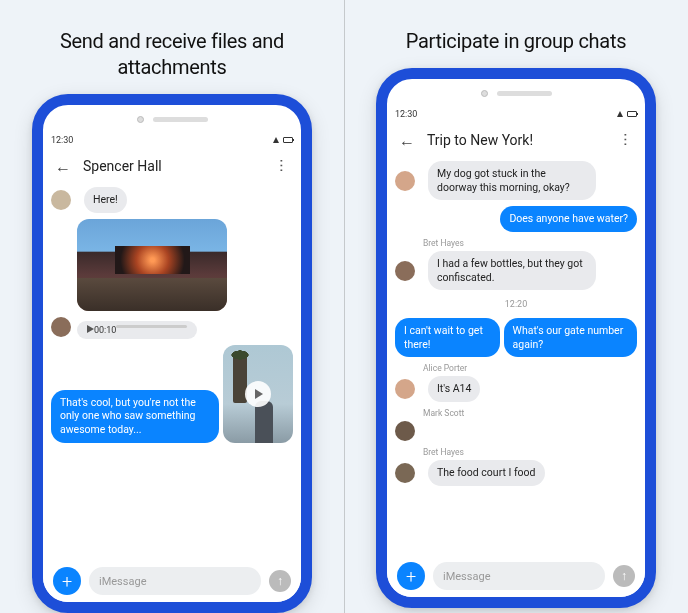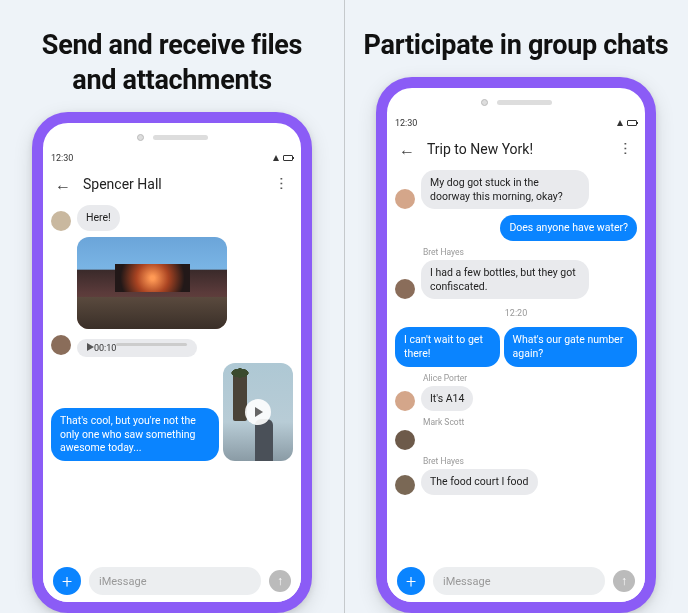--- a/index.html
+++ b/index.html
@@ -1,36 +1,36 @@
 <!DOCTYPE html>
 <html><head>
 <meta charset="utf-8">
 <style>
 *{box-sizing:border-box;margin:0;padding:0}
 body{background:#eef3f8;font-family:-apple-system,BlinkMacSystemFont,"Segoe UI",Roboto,sans-serif;width:688px;height:613px;overflow:hidden;position:relative}
 .container{display:flex;height:100%;position:relative}
 .divider{position:absolute;left:344px;top:0;bottom:0;width:1px;background:#c5c9cc}
 .panel{flex:1;display:flex;flex-direction:column;align-items:center;padding:28px 18px 0}
-.title{font-size:27px;font-weight:700;color:#111;text-align:center;line-height:1.3;margin-bottom:14px;letter-spacing:-0.3px}
-.phone{width:280px;height:540px;background:#fff;border:11px solid #8b5cf6;border-radius:36px;box-shadow:0 6px 20px rgba(0,0,0,0.12),0 2px 6px rgba(0,0,0,0.1);position:relative;overflow:hidden}
+.title{font-size:20px;font-weight:400;color:#111;text-align:center;line-height:1.3;margin-bottom:14px;letter-spacing:-0.3px}
+.phone{width:280px;height:540px;background:#fff;border:11px solid #1d4ed8;border-radius:36px;box-shadow:0 6px 20px rgba(0,0,0,0.12),0 2px 6px rgba(0,0,0,0.1);position:relative;overflow:hidden}
 .phone-top{height:28px;display:flex;align-items:center;justify-content:center;gap:9px}
 .cam{width:7px;height:7px;border-radius:50%;background:#ddd;border:1px solid #bbb}
 .speaker{width:55px;height:5px;border-radius:3px;background:#ddd}
 .screen{position:absolute;top:26px;left:0;right:0;bottom:0;background:#fff;display:flex;flex-direction:column;font-size:10px}
 .status{height:18px;padding:0 8px;display:flex;align-items:center;justify-content:space-between;font-size:9px;color:#333}
 .status-right{display:flex;gap:4px;align-items:center}
 .sig{display:inline-block;width:0;height:0;border-left:3px solid transparent;border-right:3px solid transparent;border-bottom:6px solid #333;transform:rotate(0deg)}
 .batt{width:10px;height:6px;border:1px solid #333;border-radius:1px;position:relative}
 .batt:after{content:"";position:absolute;right:-2px;top:1px;width:1px;height:2px;background:#333}
 .header{height:34px;display:flex;align-items:center;padding:0 12px;gap:12px;border-bottom:0}
 .back{font-size:16px;color:#444}
 .ht{font-size:14px;color:#222;flex:1}
 .more{font-size:14px;color:#555;letter-spacing:1px;transform:rotate(90deg)}
 .messages{flex:1;overflow:hidden;padding:4px 8px 0;display:flex;flex-direction:column;gap:6px}
-.row{display:flex;align-items:flex-end;gap:6px}
+.row{display:flex;align-items:center;gap:13px}
 .row.out{justify-content:flex-end}
 .av{width:20px;height:20px;border-radius:50%;background:#c9b89f;flex-shrink:0;background-size:cover;background-position:center}
 .av.a2{background:#8a6d5a}
 .av.a3{background:#d4a68a}
 .av.a4{background:#6d5a4a}
 .av.a5{background:#7a6855}
 .b{max-width:168px;padding:6px 9px;border-radius:14px;font-size:10.5px;line-height:1.3}
 .in .b{background:#e9eaed;color:#222}
 .out .b{background:#0a84ff;color:#fff}
 .sender{font-size:8.5px;color:#999;margin-left:28px;margin-bottom:-3px}

